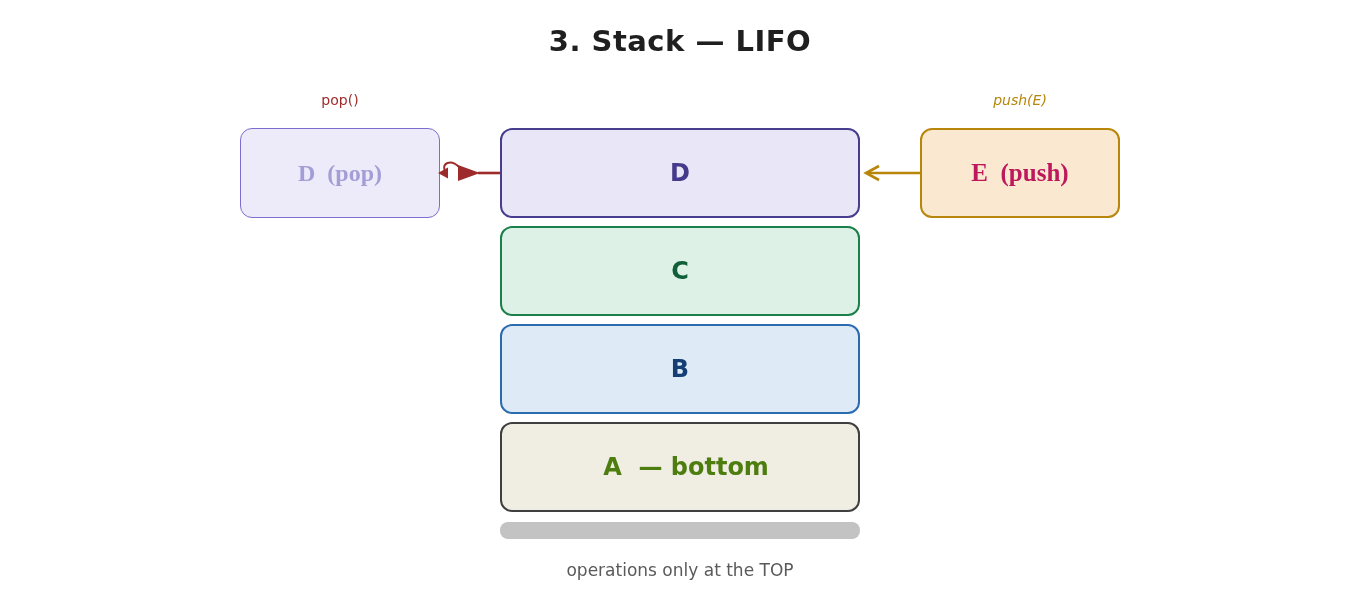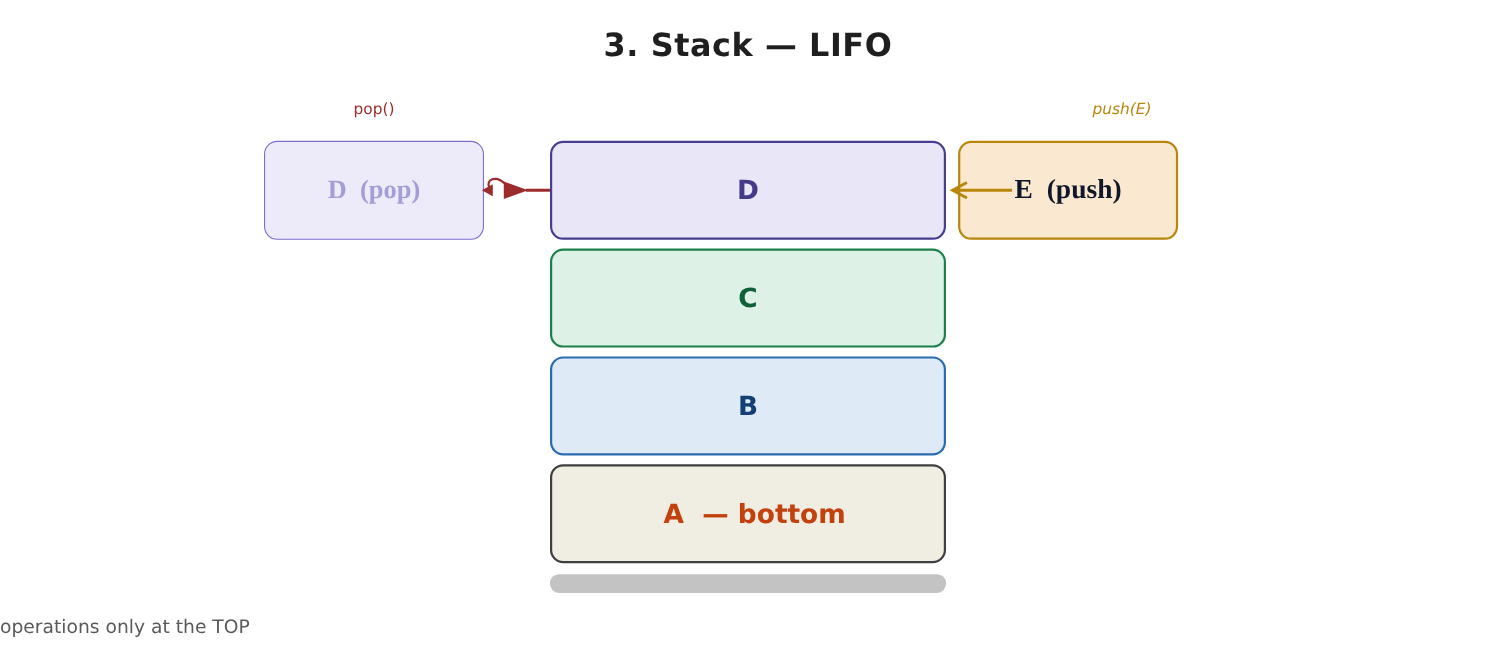--- a/index.html
+++ b/index.html
@@ -45,53 +45,53 @@
     font-family: Liberation Serif, serif;
   }
   .pop-box {
     left: 240px; top: 128px;
     background: #edebfa;
     border: 1.5px solid #7a6fd0;
     color: #a49ed6;
     font-size: 24px;
   }
   .push-box {
-    left: 871px; top: 128px;
+    left: 920px; top: 128px;
     background: #fae9d0;
     border: 2px solid #b8860b;
-    color: #0f172a;
+    color: #be185d;
     font-size: 25px;
   }
   .stack-item {
     position: absolute;
     left: 500px;
     width: 360px; height: 90px;
     border-radius: 12px;
     display: flex;
     align-items: center;
     justify-content: center;
     font-weight: bold;
     font-size: 24px;
     white-space: pre;
   }
   .item-d { top: 128px; background: #e9e7f7; border: 2px solid #473e8f; color: #453a8a; }
   .item-c { top: 226px; background: #def1e6; border: 2px solid #1b8049; color: #0f5f38; }
   .item-b { top: 324px; background: #deebf7; border: 2px solid #2b6cb0; color: #143f75; }
-  .item-a { top: 422px; background: #f0ede3; border: 2px solid #3f3f3f; color: #c2410c; padding-left: 12px; }
+  .item-a { top: 422px; background: #f0ede3; border: 2px solid #3f3f3f; color: #4d7c0f; padding-left: 12px; }
   .base-bar {
     position: absolute;
     left: 500px; top: 522px;
     width: 360px; height: 17px;
     border-radius: 8px;
     background: #c3c3c3;
   }
   .caption {
     position: absolute;
     left: 0; top: 560px; width: 1360px;
-    text-align: left;
+    text-align: center;
     font-size: 17px;
     color: #5a5a5a;
   }
   .arrow-svg { position: absolute; }
   .pop-arrow-svg { left: 438px; top: 158px; }
   .push-arrow-svg { left: 860px; top: 160px; }
 </style>
 </head>
 <body>
 

